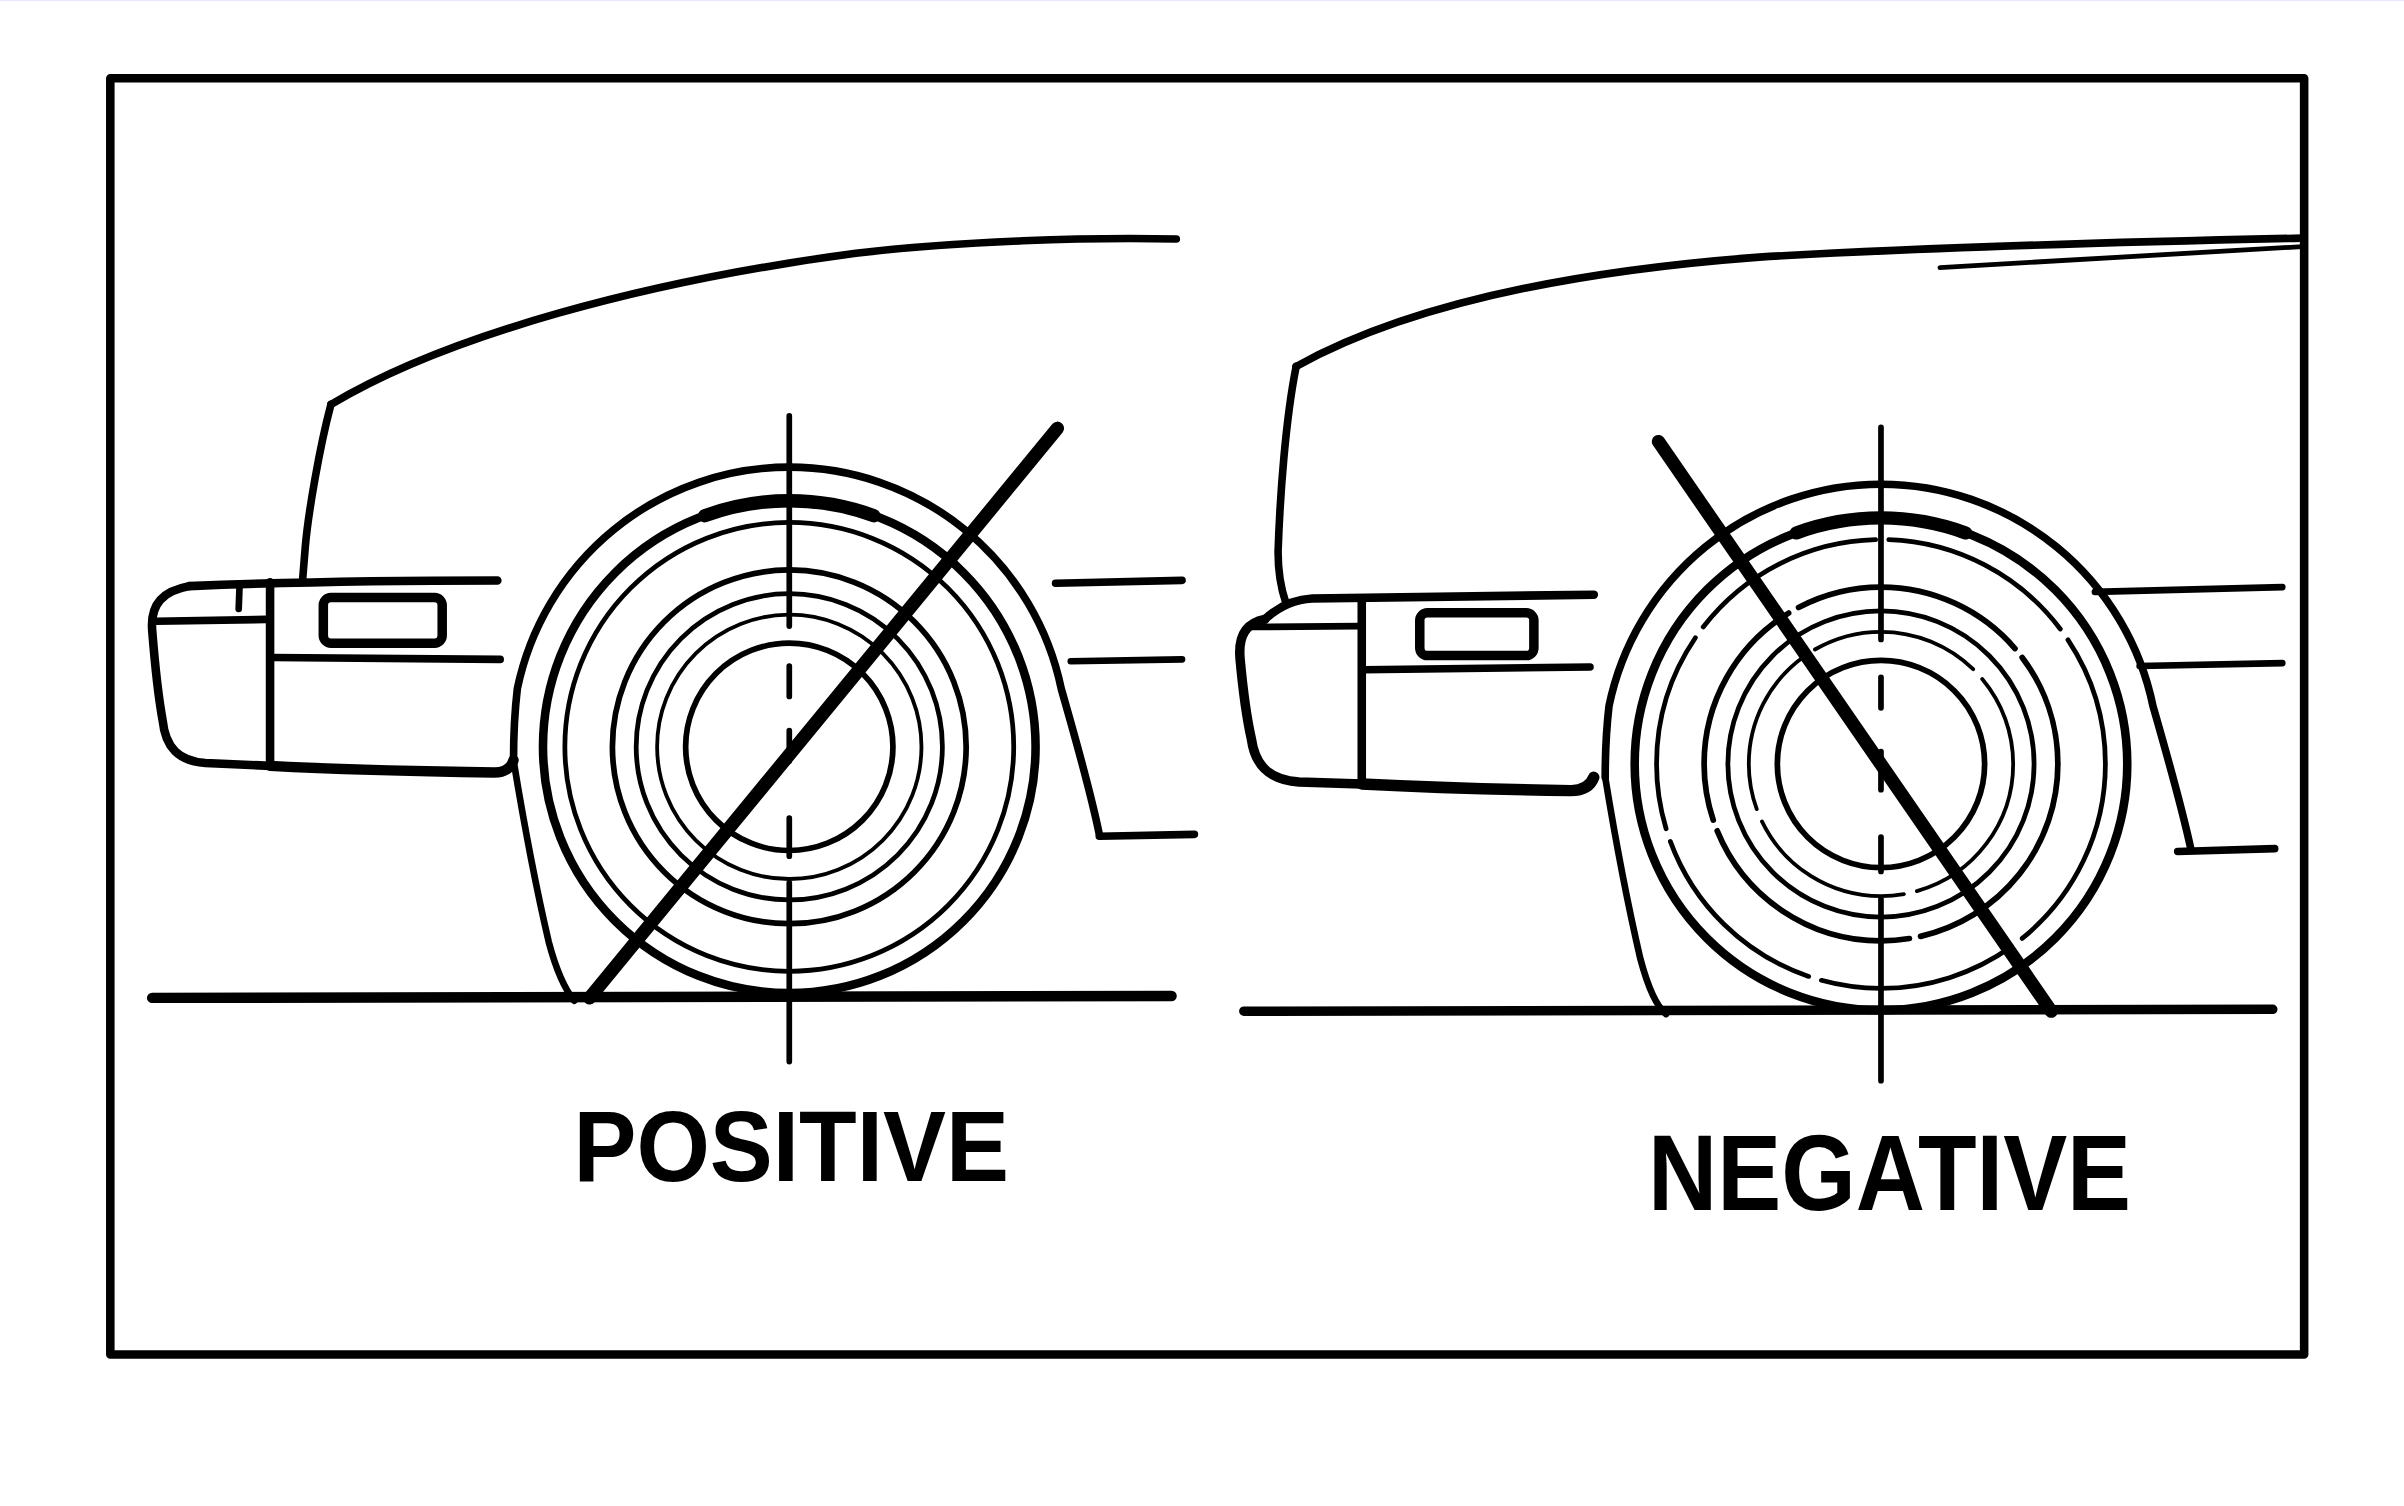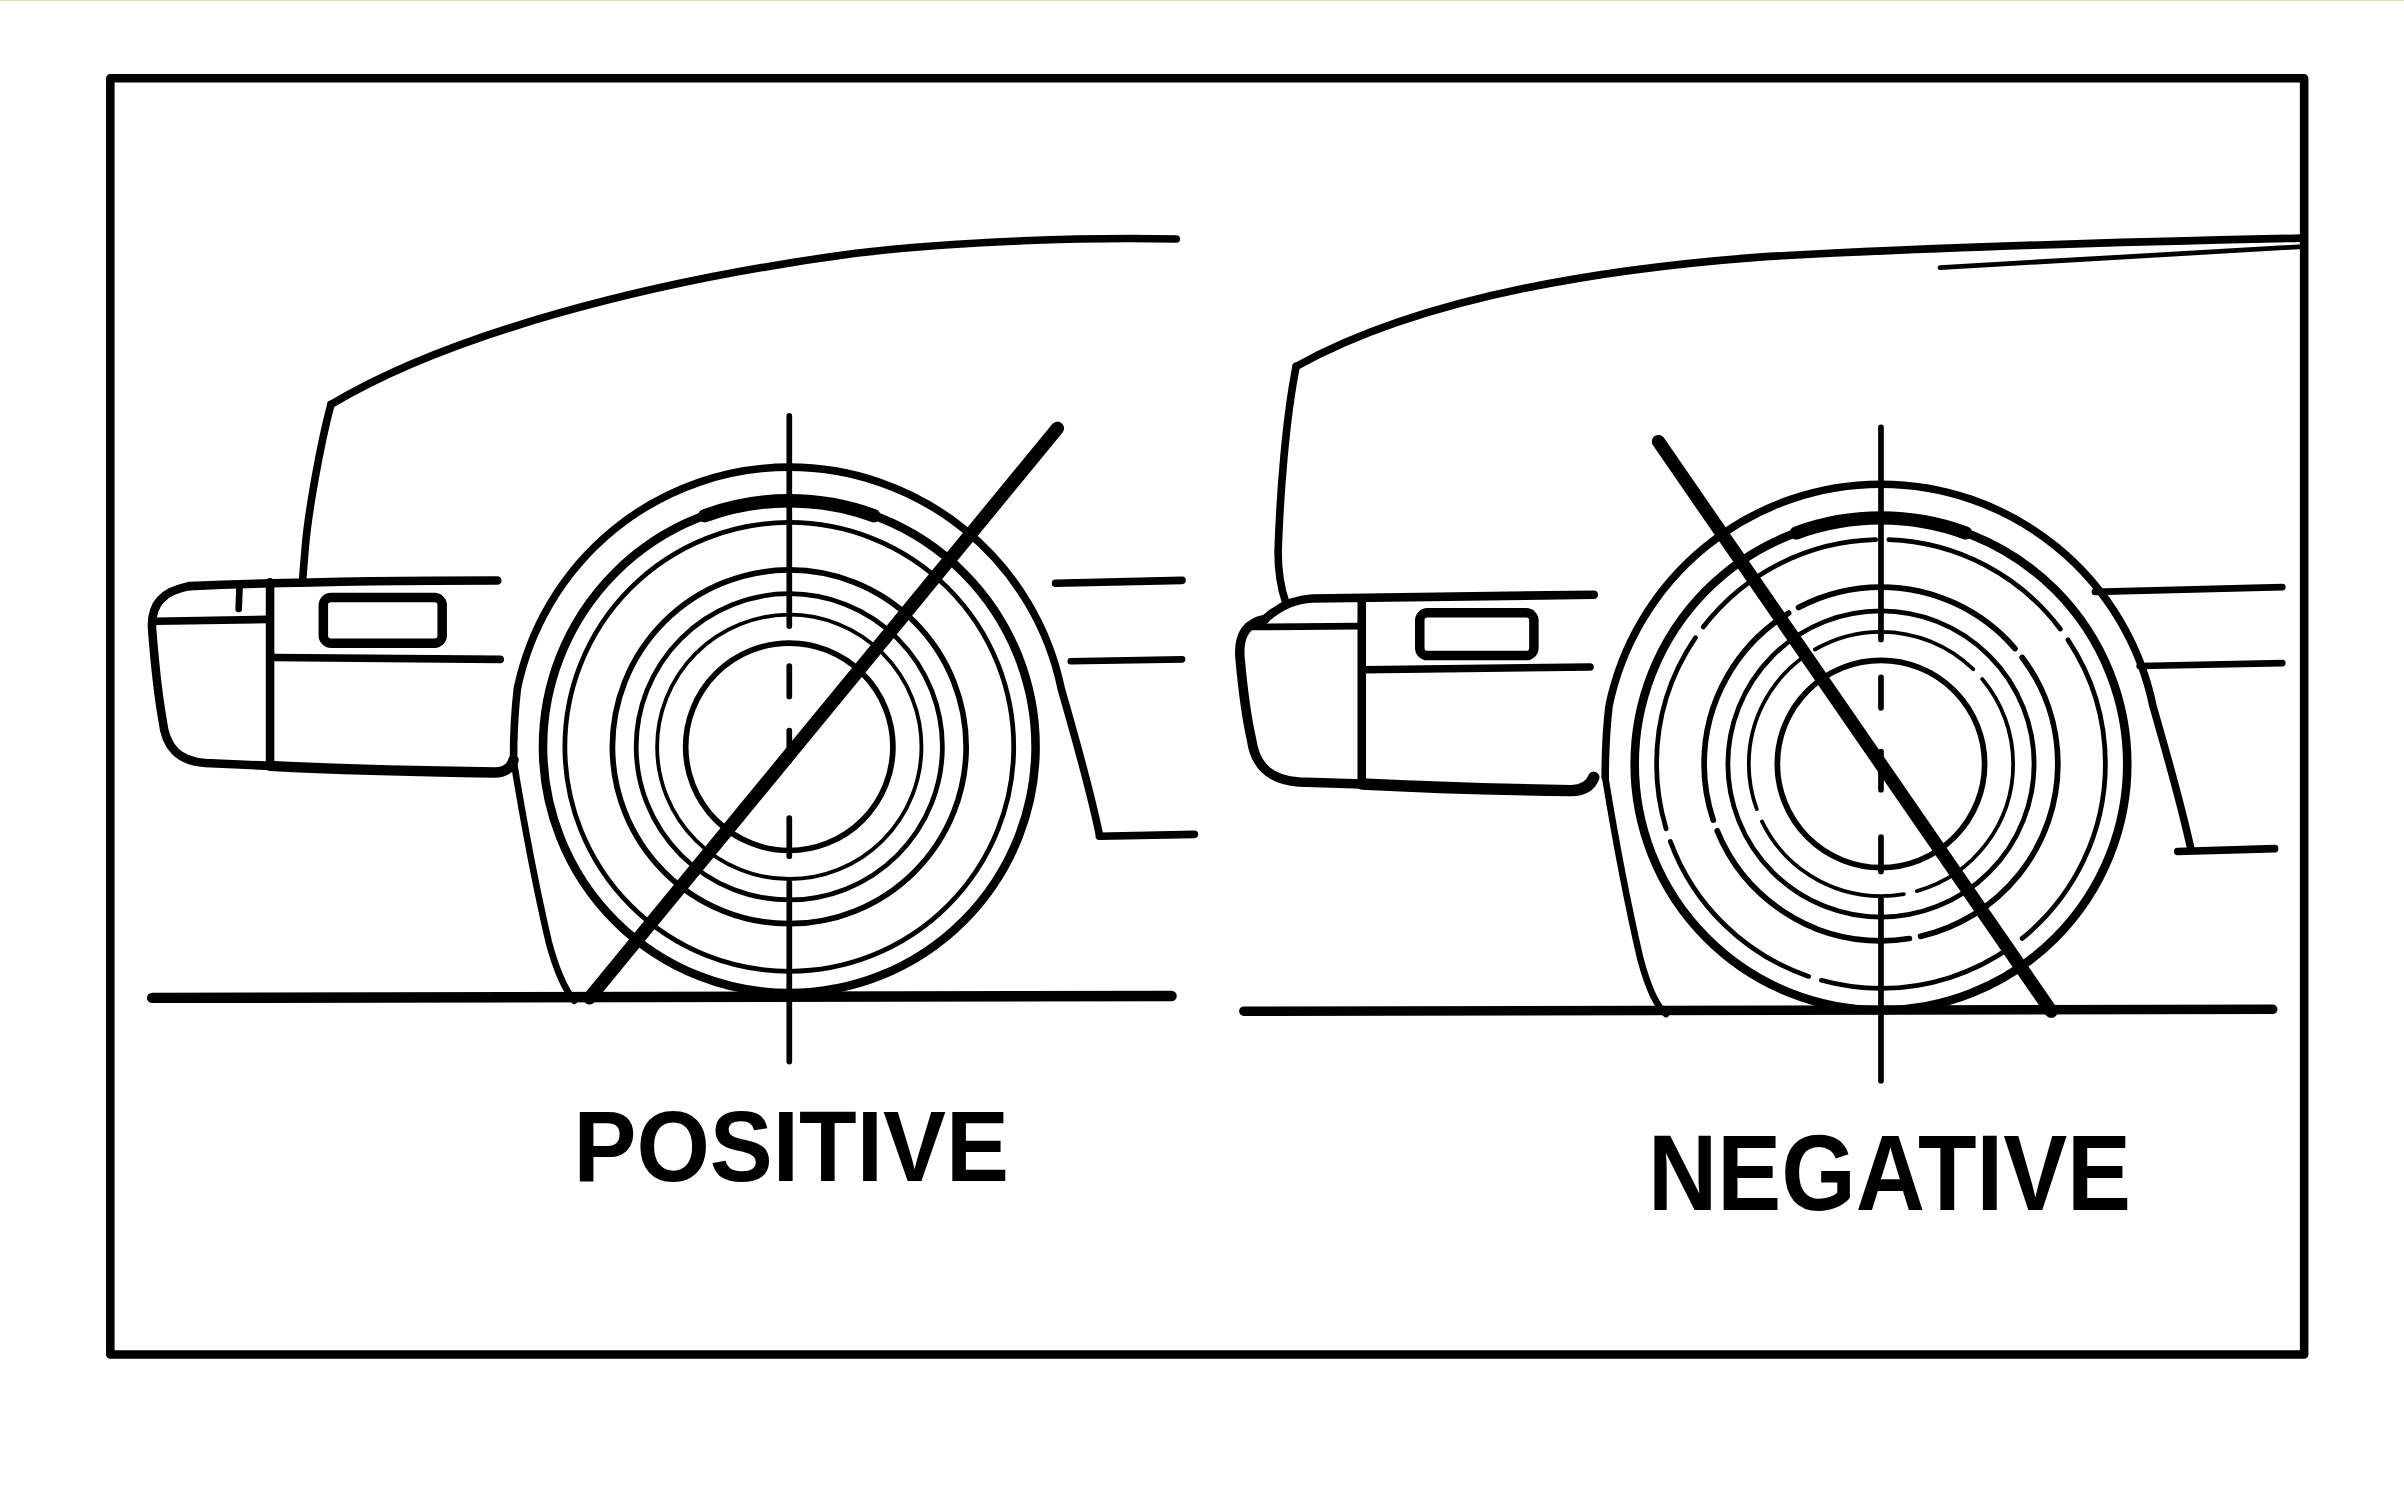--- a/index.html
+++ b/index.html
@@ -5,21 +5,21 @@
   html, body {
     margin: 0;
     padding: 0;
     background: #ffffff;
     font-family: "Liberation Sans", sans-serif;
   }
   .page {
     position: relative;
     width: 2404px;
     height: 1507px;
-    background: #84cc16;
+    background: #c4b5fd;
     overflow: hidden;
     text-align: right;
   }
   svg { display: block; }
   .ink-line {
     fill: none;
     stroke: #000000;
     stroke-linecap: round;
     stroke-linejoin: round;
   }

